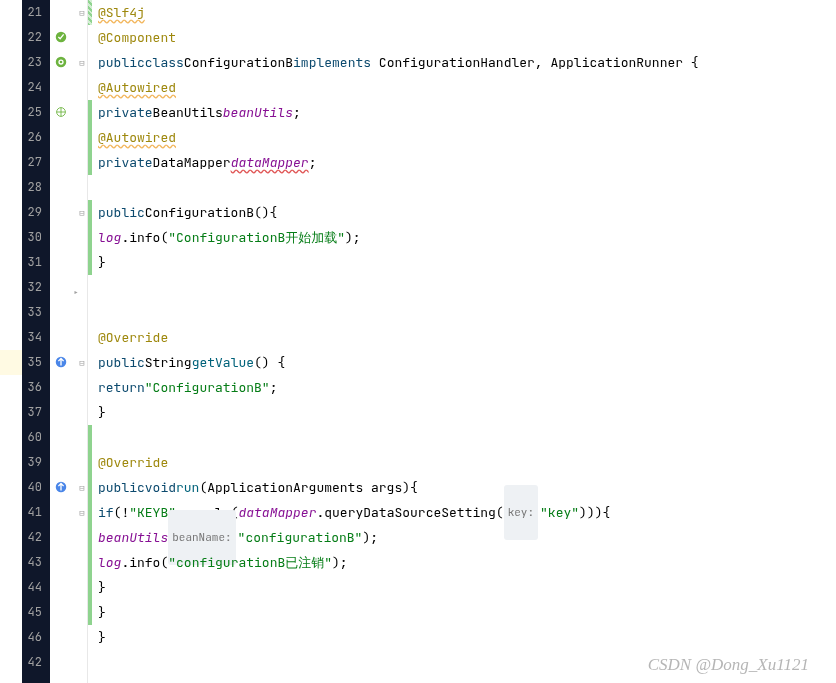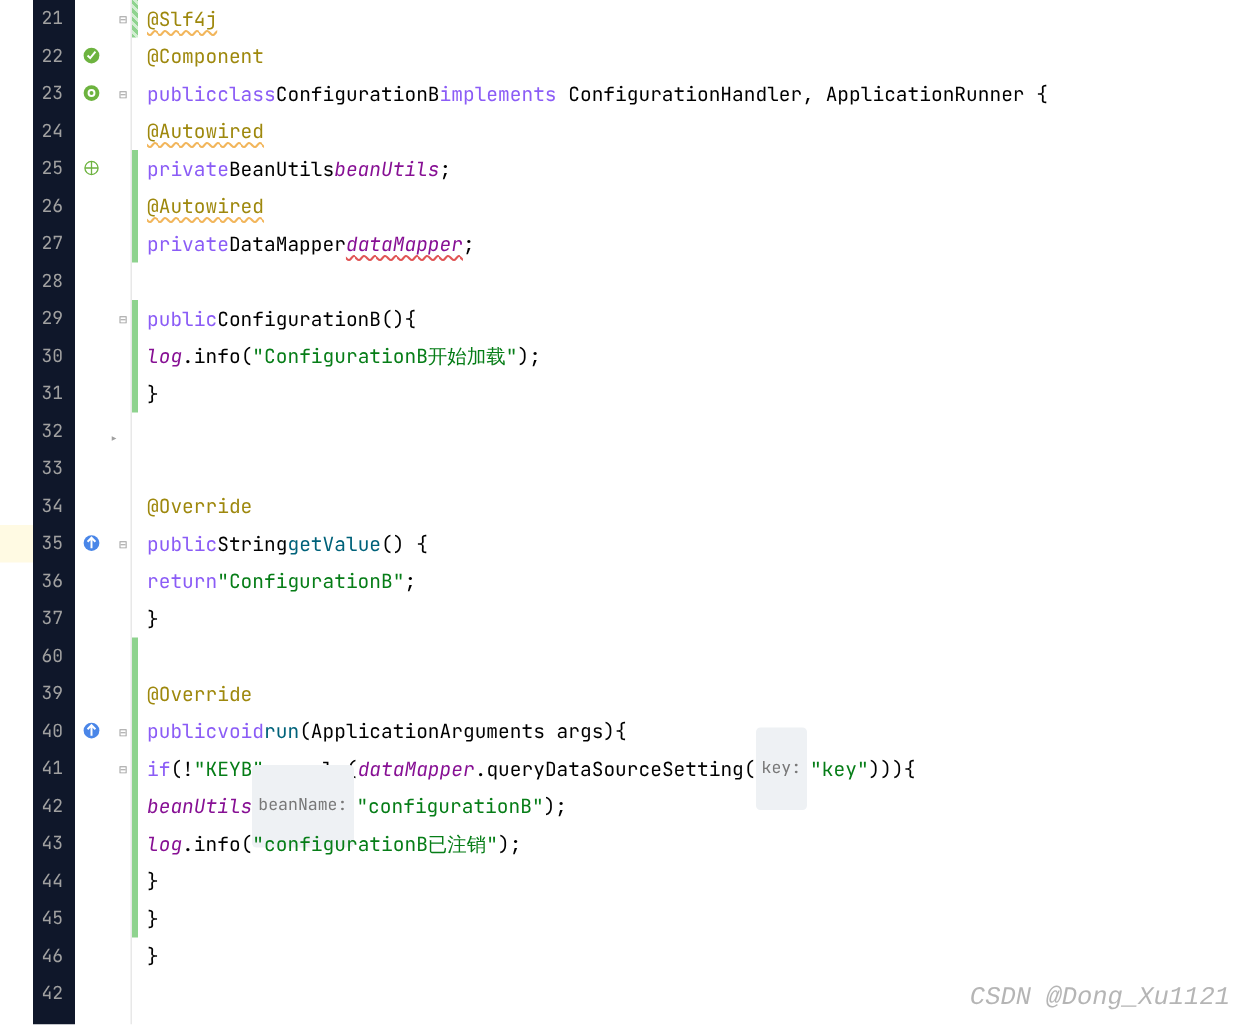--- a/index.html
+++ b/index.html
@@ -104,42 +104,42 @@
       height: 14px;
       display: block;
     }
     .gutter-icon {
       position: absolute;
       left: 4px;
       width: 16px;
       height: 16px;
     }
     
-    .kw { color: #8b5cf6; text-align: right; }
+    .kw { color: #0c4a6e; text-align: right; }
     .ann { color: #9e880d; }
     .str { color: #067d17; }
     .cls { color: #000000; }
     .fld { color: #871094; font-style: italic; }
     .mth-decl { color: #00627a; }
     .warn { text-decoration: underline wavy #f2b65c; text-underline-offset: 2px; }
     .err { text-decoration: underline wavy #e05555; text-underline-offset: 2px; }
     .param-hint {
       background: #eef1f4;
       color: #787878;
       padding: 15px 4px;
       border-radius: 3px;
       font-size: 11px;
       margin-right: 2px;
     }
     .watermark {
       position: absolute;
       bottom: 8px;
-      right: 16px;
+      right: 27px;
       color: rgba(120,120,120,0.55);
-      font-family: Liberation Mono, monospace;
+      font-family: Liberation Serif, serif;
       font-size: 17px;
       font-style: italic;
       pointer-events: none;
     }
     .hl-bg-yellow {
       position: absolute;
       left: 0;
       width: 22px;
       height: 25px;
       background: #fffae3;

